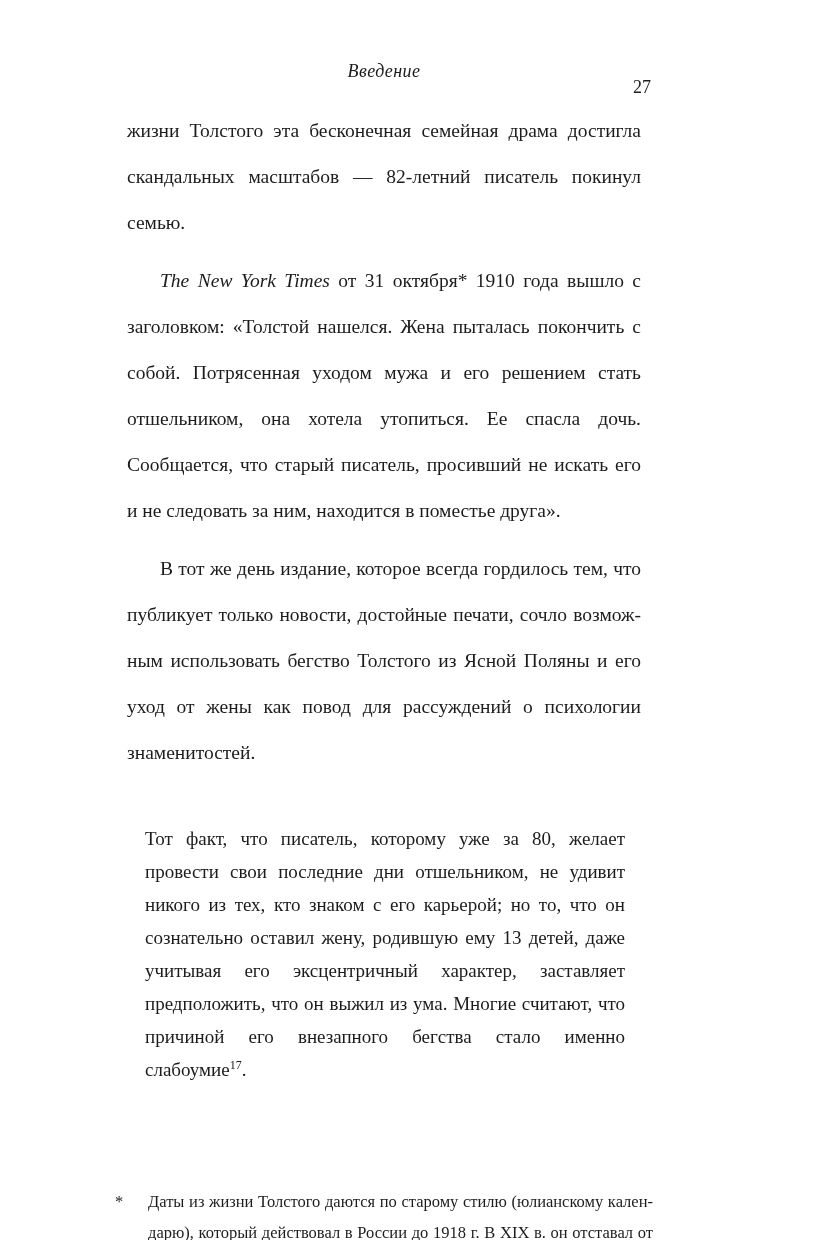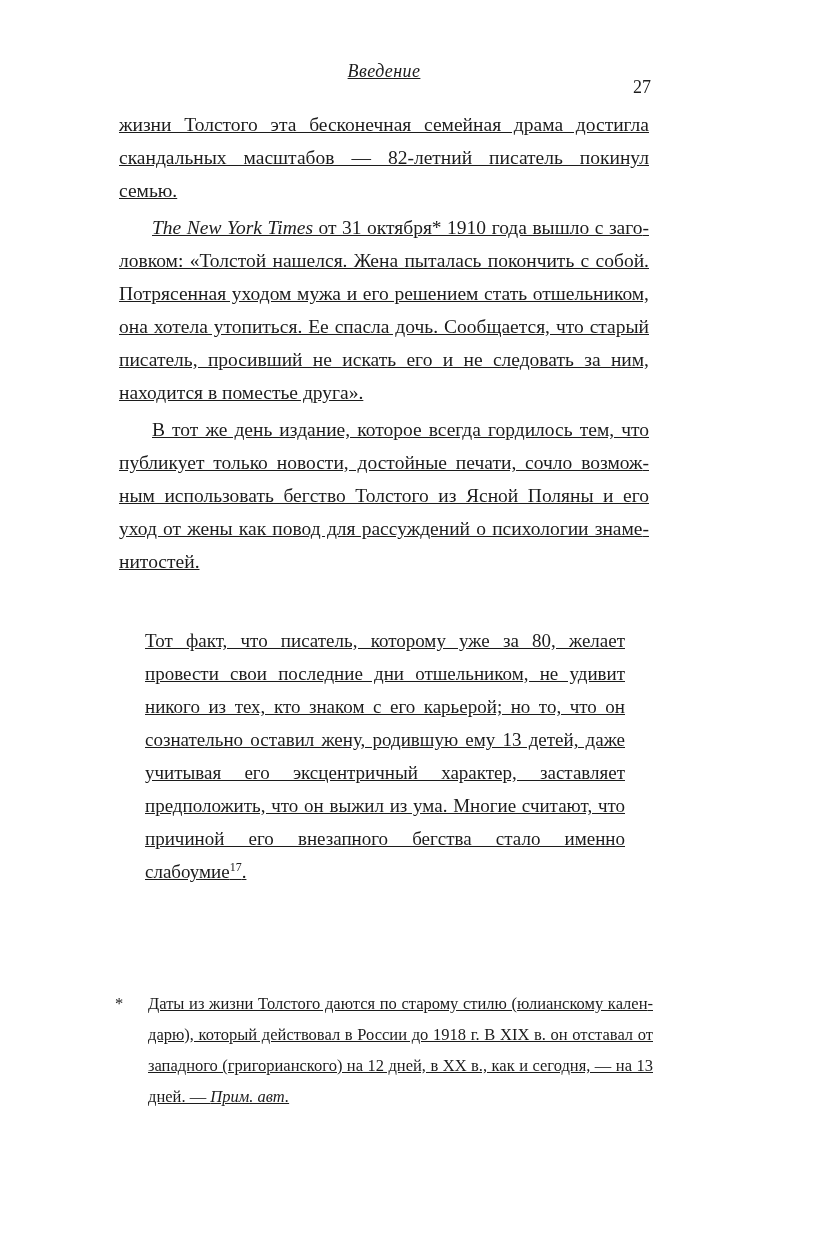--- a/index.html
+++ b/index.html
@@ -9,43 +9,42 @@
     height: 1240px;
     background: #ffffff;
     color: #1c1c1c;
     font-family: "Liberation Serif", serif;
     overflow: hidden;
   }
   .page {
     width: 766px;
     height: 1240px;
     padding: 60px 113px 0 115px;
-    text-decoration: underline;
   }
   .page-header {
     position: relative;
     font-size: 18px;
     line-height: 22px;
     text-align: center;
     margin-bottom: 26px;
   }
   .running-title {
     font-style: italic;
     letter-spacing: 0.4px;
   }
   .page-number {
     position: absolute;
     right: 2px;
     top: 16px;
     font-style: normal;
   }
   .para {
-    margin: 4px;
+    margin: 12px;
     font-size: 19.5px;
-    line-height: 33px;
+    line-height: 46px;
     text-align: justify;
   }
   .indent { text-indent: 33px; }
   .em { font-style: italic; }
   .quote {
     margin: 46px 28px 30px 30px;
     font-size: 19px;
     line-height: 33px;
     text-align: justify;
   }

